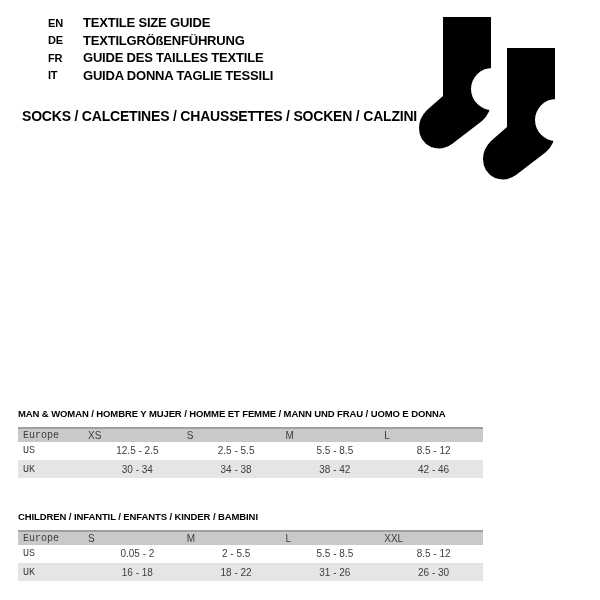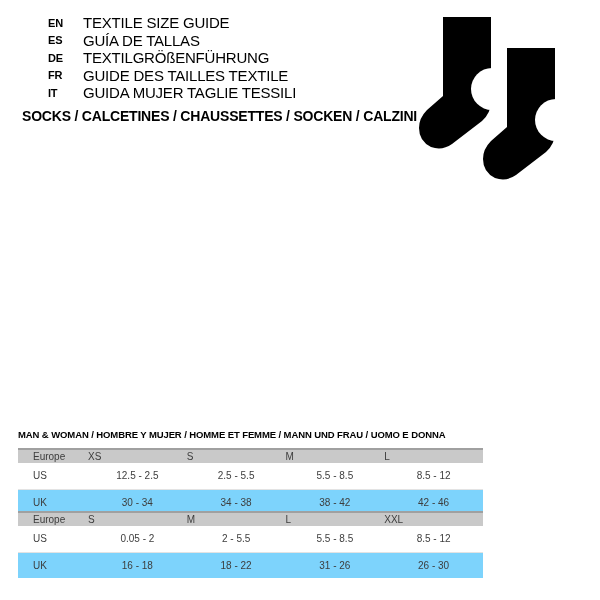--- a/index.html
+++ b/index.html
@@ -24,22 +24,22 @@
     height: 17.5px;
     padding-left: 26px;
   }
   .lang-code {
     width: 35px;
     font-size: 11px;
     font-weight: bold;
     letter-spacing: -0.2px;
   }
   .lang-label {
-    font-size: 15px;
-    font-weight: normal;
+    font-size: 13px;
+    font-weight: bold;
     letter-spacing: -0.2px;
     white-space: nowrap;
   }
 
   
   .category-heading {
     position: absolute;
     left: 22px;
     top: 108px;
     font-size: 14px;
@@ -54,21 +54,21 @@
     left: 410px;
     top: 17px;
   }
 
   
   .size-section {
     position: absolute;
     left: 18px;
     width: 465px;
   }
-  .size-section.first  { top: 429px; }
+  .size-section.first  { top: 408px; }
   .size-section.second { top: 511px; }
   .table-title {
     font-size: 9.5px;
     font-weight: bold;
     letter-spacing: -0.1px;
     white-space: nowrap;
     margin-bottom: 8px;
     color: #000000;
   }
   table.size-table {
@@ -83,55 +83,52 @@
     background: #c9c9c9;
     border-top: 2px solid #a0a0a0;
   }
   table.size-table th {
     font-weight: normal;
     height: 14px;
     text-align: left;
     vertical-align: middle;
   }
   table.size-table td {
-    height: 26px;
+    height: 18px;
     text-align: center;
     vertical-align: middle;
   }
   table.size-table th.row-label,
   table.size-table td.row-label {
     text-align: left;
-    padding-left: 15px;
+    padding-left: 5px;
+    font-family: Liberation Mono, monospace;
   }
   table.size-table tbody tr.row-us td { border-bottom: 1px solid #e3e3e3; }
-  table.size-table tbody tr.row-uk { background: #7dd3fc; }
+  table.size-table tbody tr.row-uk { background: #e5e5e5; }
 </style>
 </head>
 <body>
 
 <div class="lang-list">
   <div class="lang-row">
     <span class="lang-code">EN</span>
     <span class="lang-label">TEXTILE SIZE GUIDE</span>
   </div>
   <div class="lang-row">
-    <span class="lang-code">ES</span>
-    <span class="lang-label">GUÍA DE TALLAS</span>
-  </div>
-  <div class="lang-row">
     <span class="lang-code">DE</span>
     <span class="lang-label">TEXTILGRÖßENFÜHRUNG</span>
   </div>
   <div class="lang-row">
     <span class="lang-code">FR</span>
     <span class="lang-label">GUIDE DES TAILLES TEXTILE</span>
   </div>
   <div class="lang-row">
     <span class="lang-code">IT</span>
-    <span class="lang-label">GUIDA MUJER TAGLIE TESSILI</span>
+    <span class="lang-label">GUIDA DONNA TAGLIE TESSILI</span>
   </div>
 </div>
 
 <div class="category-heading">SOCKS / CALCETINES / CHAUSSETTES / SOCKEN / CALZINI</div>
 
 <svg class="socks-icon" width="180" height="172" viewBox="0 0 180 172" xmlns="http://www.w3.org/2000/svg">
   <defs>
     <path id="sock" d="M 33 0 H 81 V 84 Q 81 96 72 104 L 42 127 Q 32 134 21 130 Q 9 124 9 111 Q 9 101 17 93 L 33 79 Z"></path>
   </defs>
 
@@ -175,20 +172,21 @@
         <td>30 - 34</td>
         <td>34 - 38</td>
         <td>38 - 42</td>
         <td>42 - 46</td>
       </tr>
     </tbody>
   </table>
 </div>
 
 <div class="size-section second">
+  <div class="table-title">CHILDREN / INFANTIL / ENFANTS / KINDER / BAMBINI</div>
   <table class="size-table">
     <colgroup>
         <col class="label-col">
         <col>
         <col>
         <col>
         <col>
       </colgroup>
     <thead>
       <tr>

